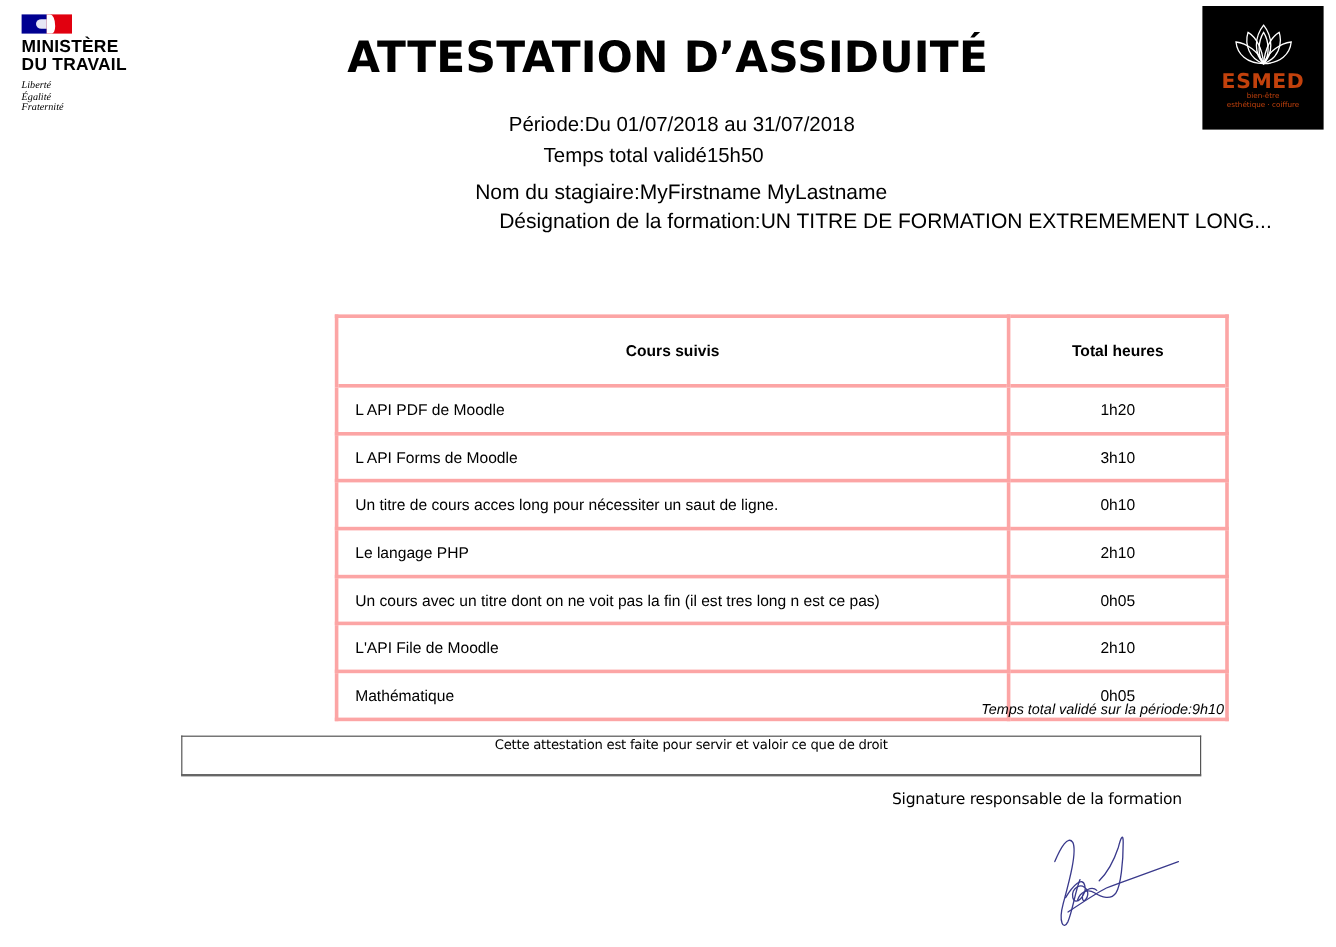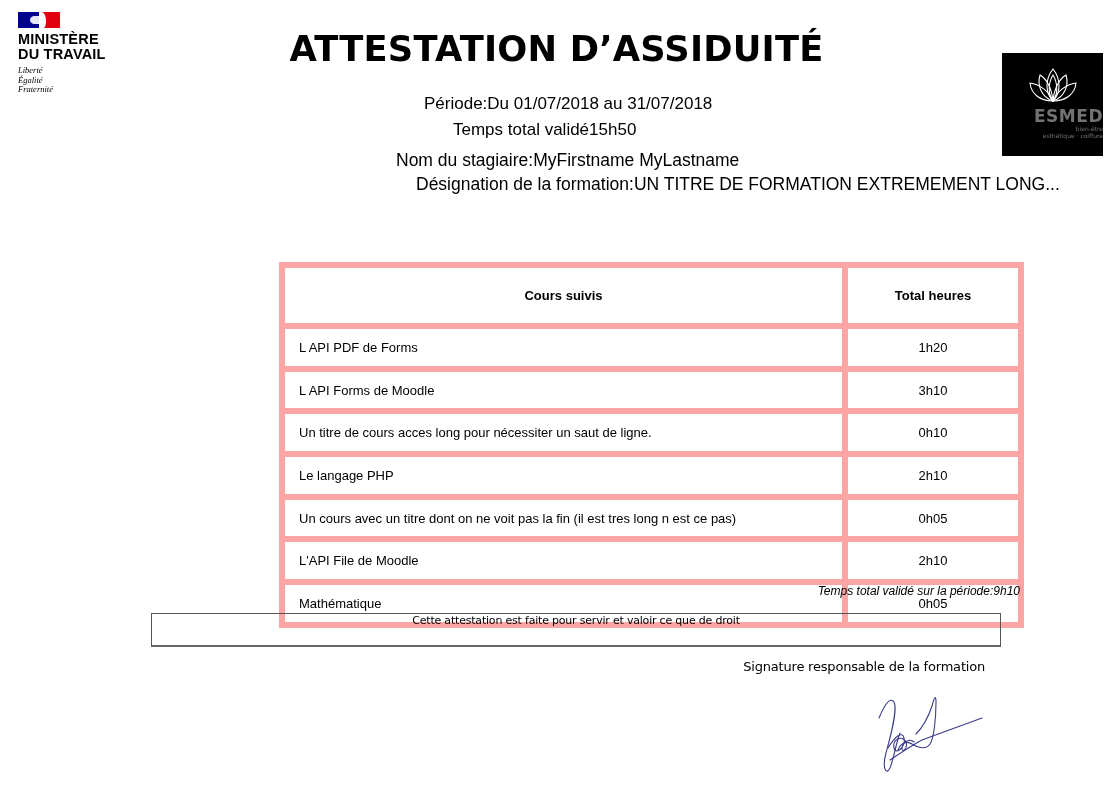--- a/index.html
+++ b/index.html
@@ -10,36 +10,36 @@
     .ministry { left: 18px; top: 12px; width: 120px; }
     .flag { display: flex; width: 42px; height: 16px; }
     .flag .blue { width: 21px; height: 16px; background: #000091; position: relative; }
     .flag .blue::after { content: ""; position: absolute; right: 0; top: 4px; width: 9px; height: 8px; background: #ffffff; border-radius: 50% 0 0 50%; opacity: .9; }
     .flag .red { width: 21px; height: 16px; background: #e1000f; position: relative; }
     .flag .red::before { content: ""; position: absolute; left: 0; top: 0; width: 7px; height: 16px; background: #ffffff; border-radius: 0 60% 40% 0; }
     .ministry-name { font-family: "Liberation Sans", sans-serif; font-weight: bold; font-size: 14.5px; line-height: 15px; margin-top: 4px; letter-spacing: 0.2px; }
     .motto { font-family: "Liberation Serif", serif; font-style: italic; font-size: 8.5px; line-height: 9.5px; margin-top: 4px; }
 
     
-    .esmed { left: 1002px; top: 5px; width: 101px; height: 103px; background: #000; color: #737373; text-align: right; margin-top: 48px; }
+    .esmed { left: 1002px; top: 5px; width: 101px; height: 103px; background: #000; color: #c2410c; text-align: center; }
     .esmed svg { display: block; margin: 14px auto 0 auto; }
     .esmed-name { font-family: "DejaVu Sans", sans-serif; font-weight: bold; font-size: 17px; letter-spacing: 0.5px; line-height: 18px; margin-top: 4px; }
     .esmed-tag { font-family: "DejaVu Sans", sans-serif; font-size: 6px; line-height: 7px; }
 
     
     .title { left: 0; width: 1113px; top: 28px; text-align: center; font-family: "DejaVu Sans", sans-serif; font-weight: bold; font-size: 36px; letter-spacing: 0.2px; }
     .title span { display: inline-block; transform: translateX(0px) scaleX(0.98); }
     .period { left: 424px; top: 94px; font-family: "Liberation Sans", sans-serif; font-weight: normal; font-size: 17px; }
     .total-time { left: 453px; top: 120px; font-family: "Liberation Sans", sans-serif; font-weight: normal; font-size: 17px; }
     .trainee { left: 396px; top: 150px; font-family: "Liberation Sans", sans-serif; font-size: 17.5px; }
     .formation { left: 416px; top: 174px; font-family: "Liberation Sans", sans-serif; font-size: 17.5px; white-space: nowrap; }
 
     
     .course-table { left: 279px; top: 262px; width: 745px; border-collapse: collapse; font-family: "Liberation Sans", sans-serif; font-size: 13px; }
-    .course-table th, .course-table td { border: 6px solid #fca5a5; }
+    .course-table th, .course-table td { border: 3px solid #fca5a5; }
     .course-table th { height: 55px; font-weight: bold; text-align: center; padding: 0; }
     .course-table th.c1 { width: 557px; }
     .course-table td { height: 36.7px; padding: 0 0 0 14px; }
     .course-table td.hours { text-align: center; padding: 0; }
     .course-table tr.head-row th { border-bottom: 2px solid #777; }
 
     .period-total { left: 600px; width: 420px; top: 584px; text-align: right; font-family: "Liberation Sans", sans-serif; font-style: italic; font-size: 12px; }
 
     .statement-box { left: 151px; top: 613px; width: 848px; height: 31px; border: 1px solid #555; border-bottom: 2px solid #666; display: flex; justify-content: center; font-family: "DejaVu Sans", sans-serif; font-size: 11px; letter-spacing: -0.2px; }
     .signature-label { left: 592px; width: 393px; top: 659px; text-align: right; font-family: "DejaVu Sans", sans-serif; font-size: 13px; letter-spacing: -0.2px; }
@@ -88,21 +88,21 @@
 
 <table class="abs course-table">
   <thead>
     <tr class="head-row">
       <th class="c1">Cours suivis</th>
       <th>Total heures</th>
     </tr>
   </thead>
   <tbody>
     <tr>
-      <td>L API PDF de Forms</td>
+      <td>L API PDF de Moodle</td>
       <td class="hours">1h20</td>
     </tr>
     <tr>
       <td>L API Forms de Moodle</td>
       <td class="hours">3h10</td>
     </tr>
     <tr>
       <td>Un titre de cours acces long pour nécessiter un saut de ligne.</td>
       <td class="hours">0h10</td>
     </tr>

